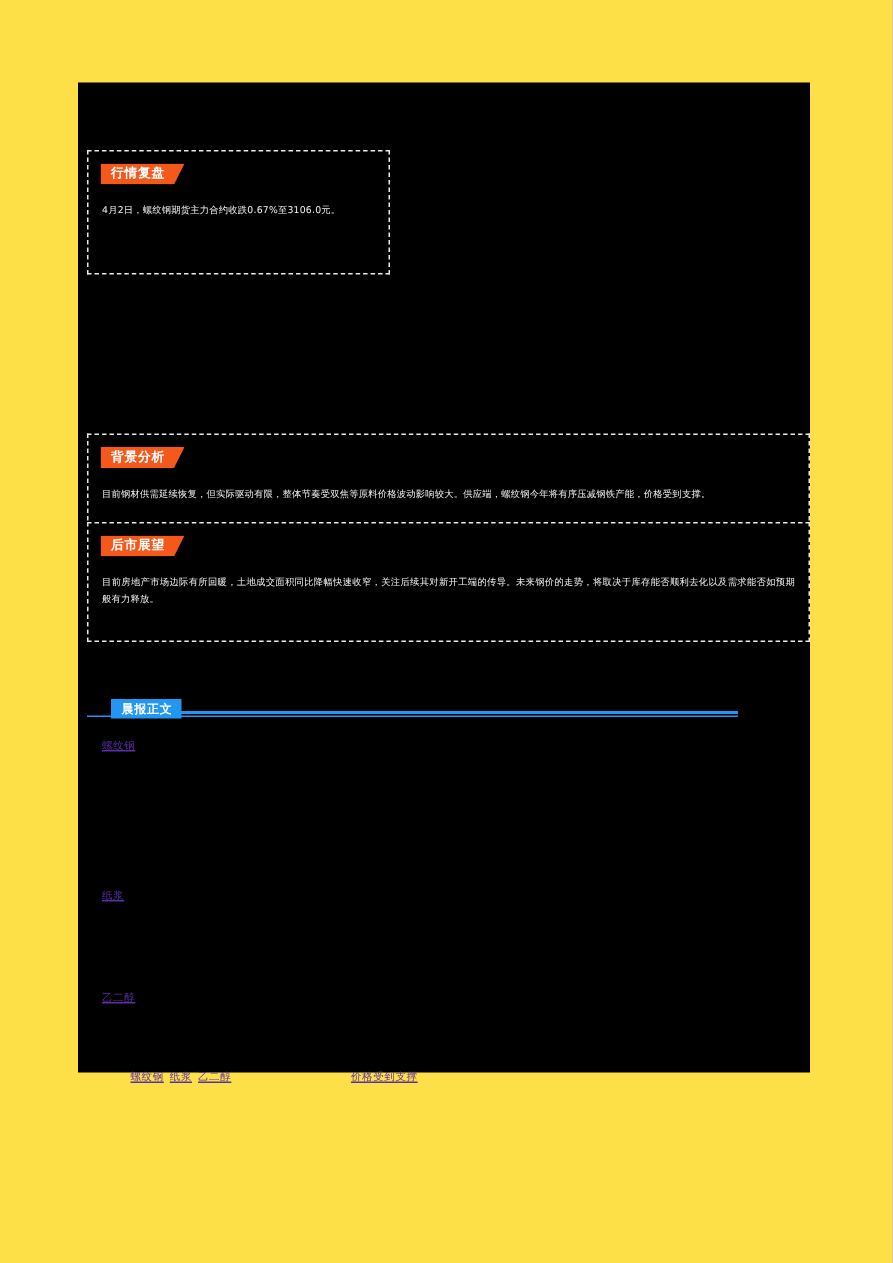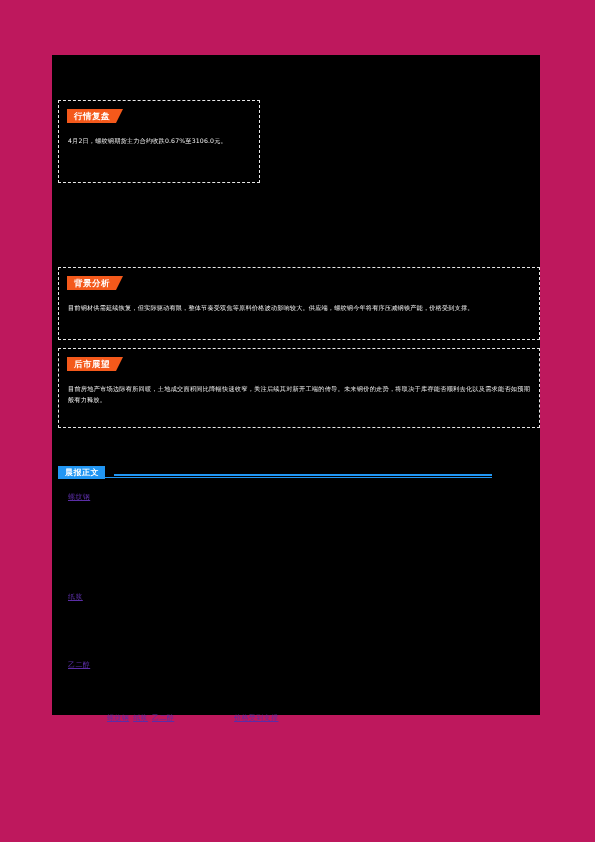--- a/index.html
+++ b/index.html
@@ -14,21 +14,21 @@
     font-family: "DejaVu Sans", "Liberation Sans", sans-serif;
     overflow: hidden;
   }
 
   
   #page {
     position: absolute;
     left: 0; top: 0;
     width: 595px;
     height: 842px;
-    background: #be185d;
+    background: #fde047;
   }
 
   
   #report {
     position: absolute;
     left: 52px;
     top: 55px;
     width: 488px;
     height: 660px;
     background: #000000;
@@ -59,20 +59,21 @@
     font-weight: bold;
     white-space: nowrap;
     clip-path: polygon(0 0, 100% 0, calc(100% - 7px) 100%, 0 100%);
     padding-right: 13px;
   }
   .tag-blue {
     background: #2196f3;
     clip-path: none;
     padding-right: 6px;
     color: #ffffff;
+    margin-left: 16px;
   }
 
   .card-body {
     position: absolute;
     left: 9px;
     right: 9px;
     top: 34px;
     color: #f2f2f2;
     font-size: 6.2px;
     line-height: 1.85;
@@ -124,21 +125,21 @@
     position: absolute;
     white-space: nowrap;
   }
 
   #link-luowengang { left: 16px; top: 429px; }
   #link-zhijiang   { left: 16px; top: 529px; }
   #link-yierchun   { left: 16px; top: 597px; }
 
   #footer-links {
     position: absolute;
-    left: 55px;
+    left: 35px;
     top: 650px;
     white-space: nowrap;
   }
   #footer-links a.doclink { margin-right: 4px; }
   #footer-brand {
     position: absolute;
     left: 182px;
     top: 650px;
     white-space: nowrap;
   }
@@ -149,21 +150,21 @@
 <div id="page">
 
   <div id="report">
 
     <div class="card" id="card-0" style="left:6px; top:45px; width:202px; height:83px;">
       <div class="tag">行情复盘</div>
       <div class="card-body">4月2日，螺纹钢期货主力合约收跌0.67%至3106.0元。</div>
     </div>
 
 
-    <div class="card" id="card-2" style="left:6px; top:212px; width:482px; height:73px;text-decoration:underline;">
+    <div class="card" id="card-2" style="left:6px; top:234px; width:482px; height:73px;text-decoration:underline;">
       <div class="tag">背景分析</div>
       <div class="card-body">目前钢材供需延续恢复，但实际驱动有限，整体节奏受双焦等原料价格波动影响较大。供应端，螺纹钢今年将有序压减钢铁产能，价格受到支撑。</div>
     </div>
 
     <div class="card" id="card-3" style="left:6px; top:293px; width:482px; height:80px;">
       <div class="tag">后市展望</div>
       <div class="card-body">目前房地产市场边际有所回暖，土地成交面积同比降幅快速收窄，关注后续其对新开工端的传导。未来钢价的走势，将取决于库存能否顺利去化以及需求能否如预期般有力释放。</div>
     </div>
 
     <div id="maintext-header">

